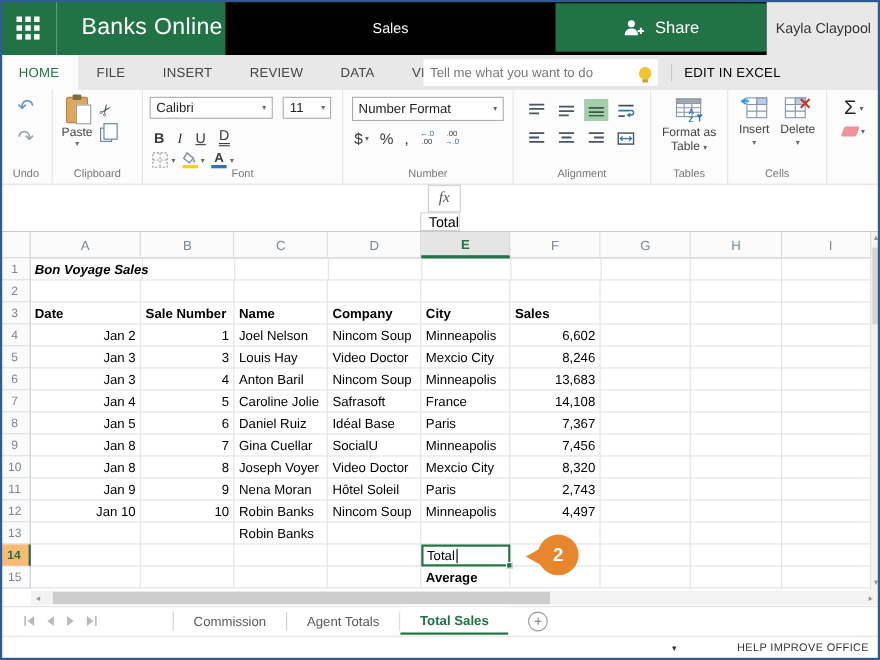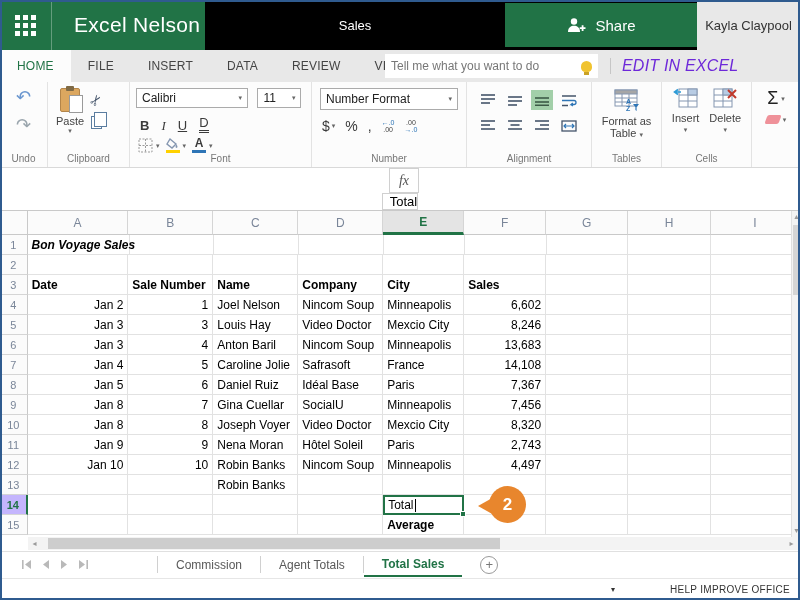--- a/index.html
+++ b/index.html
@@ -21,21 +21,21 @@
 
   
   .tabrow { position:absolute; left:0; top:50px; width:800px; height:32px; background:#e8e8e8; display:flex; align-items:stretch; font-size:12px; color:#444; }
   .rtab { display:flex; align-items:center; padding:0 17px; cursor:pointer; letter-spacing:.2px; }
   .rtab.active { background:#fcfcfc; color:#217346; }
   .tellme { position:absolute; left:385px; top:4px; width:213px; height:24px; background:#fff; display:flex; align-items:center; padding:0 6px; color:#777; font-size:12px; cursor:text; }
   .tellme .txt { flex:1; white-space:nowrap; overflow:hidden; }
   .bulb { width:11px; height:11px; background:#f0c330; border-radius:50% 50% 40% 40%; position:relative; flex:0 0 auto; }
   .bulb::after { content:""; position:absolute; left:3px; bottom:-3px; width:5px; height:3px; background:#c9a227; }
   .tab-divider { position:absolute; left:610px; top:8px; width:1px; height:16px; background:#c6c6c6; }
-  .edit-in-excel { position:absolute; left:622px; top:0; height:32px; display:flex; align-items:center; font-size:16px; color:#6d28d9; cursor:pointer; letter-spacing:.2px;font-style:italic; }
+  .edit-in-excel { position:absolute; left:622px; top:0; height:32px; display:flex; align-items:center; font-size:12px; color:#000000; cursor:pointer; letter-spacing:.2px; }
 
   
   .ribbon { position:absolute; left:0; top:82px; width:800px; height:86px; background:#fcfcfc; display:flex; border-bottom:1px solid #d9d9d9; }
   .rgroup { position:relative; height:100%; border-right:1px solid #e3e3e3; padding-top:6px; }
   .rgroup .glabel { position:absolute; bottom:3px; left:0; right:0; text-align:center; font-size:10px; color:#777; }
   .dd { font-size:7px; color:#666; }
   .g-undo { width:48px; display:flex; flex-direction:column; align-items:center; gap:10px; }
   .undo-arrow { font-size:18px; color:#6a96cf; line-height:18px; cursor:pointer; }
   .redo-arrow { font-size:18px; color:#9aa5ad; line-height:18px; cursor:pointer; }
   .g-clip { width:82px; display:flex; gap:6px; padding-left:8px; }
@@ -95,21 +95,21 @@
   .formula-input { flex:1; height:26px; border:1px solid #d0d0d0; margin:0 6px 0 6px; display:flex; align-items:center; padding-left:7px; font-size:13px; color:#000; cursor:text; }
 
   
   .grid { position:absolute; left:0; top:211px; width:800px; height:326px; background:#fff; }
   .col-headers { display:flex; height:24px; }
   .corner { width:28px; height:24px; background:#fbfbfb; border-right:1px solid #c9c9c9; border-bottom:1px solid #c9c9c9; }
   .col-h { height:24px; background:#fbfbfb; border-right:1px solid #d5d5d5; border-bottom:1px solid #c9c9c9; display:flex; align-items:center; justify-content:center; font-size:12px; color:#7a8699; cursor:pointer; }
   .col-h.sel { background:#e4e4e4; color:#217346; font-weight:bold; border-bottom:3px solid #217346; }
   .g-row { display:flex; height:20px; }
   .row-h { width:28px; background:#fbfbfb; border-right:1px solid #c9c9c9; border-bottom:1px solid #d5d5d5; display:flex; align-items:center; justify-content:center; font-size:11px; color:#7a8699; cursor:pointer; }
-  .row-h.sel { background:#c4b5fd; color:#217346; font-weight:bold; border-right:2px solid #217346; }
+  .row-h.sel { background:#fdba74; color:#217346; font-weight:bold; border-right:2px solid #217346; }
   .cell { height:20px; border-right:1px solid #e2e2e2; border-bottom:1px solid #e2e2e2; font-size:12px; color:#000; padding:0 4px; display:flex; align-items:center; white-space:nowrap; overflow:hidden; cursor:cell; }
   .c-right { justify-content:flex-end; }
   .c-bold { font-weight:bold; }
   .c-title { font-weight:bold; font-style:italic; overflow:visible; position:relative; z-index:1; }
   .sel-cell { position:relative; border:2px solid #217346 !important; overflow:visible; padding:0 3px; }
   .caret { display:inline-block; width:1px; height:13px; background:#000; margin-left:1px; }
   .fill-handle { position:absolute; right:-4px; bottom:-4px; width:6px; height:6px; background:#217346; border:1px solid #fff; }
   .vscroll { position:absolute; right:0; top:0; width:9px; height:326px; background:#f3f3f3; border-left:1px solid #e0e0e0; }
   .vscroll .arr { position:absolute; left:0; width:9px; height:12px; color:#9a9a9a; font-size:7px; text-align:center; line-height:12px; cursor:pointer; }
   .vscroll .thumb { position:absolute; left:1px; top:14px; width:7px; height:70px; background:#d5d5d5; cursor:grab; }
@@ -150,42 +150,42 @@
           <span></span>
           <span></span>
           <span></span>
           <span></span>
           <span></span>
           <span></span>
           <span></span>
           <span></span>
       </div>
     </div>
-    <div class="app-name">Excel Nelson</div>
+    <div class="app-name">Banks Online</div>
   </div>
   <div class="doc-title">Sales</div>
   <div class="share-btn">
     <span class="share-icon">
       <svg width="20" height="16" viewBox="0 0 20 16">
           <circle cx="8" cy="4.5" r="3.2" fill="#fff"></circle>
           <path d="M2 15 C2 10.5 5 8.8 8 8.8 C11 8.8 14 10.5 14 15 Z" fill="#fff"></path>
           <path d="M15.5 9 h2 v-2 h1.8 v2 h2 v1.8 h-2 v2 h-1.8 v-2 h-2 Z" fill="#fff" transform="translate(-1.8,1.2)"></path>
         </svg>
     </span>
     <span>Share</span>
   </div>
   <div class="account">Kayla Claypool</div>
 </div>
 
 <div class="tabrow">
   <div class="rtab active">HOME</div>
   <div class="rtab">FILE</div>
   <div class="rtab">INSERT</div>
+  <div class="rtab">REVIEW</div>
   <div class="rtab">DATA</div>
-  <div class="rtab">REVIEW</div>
   <div class="rtab">VIEW</div>
   <div class="tellme">
     <span class="txt">Tell me what you want to do</span>
     <span class="bulb"></span>
   </div>
   <div class="tab-divider"></div>
   <div class="edit-in-excel">EDIT IN EXCEL</div>
 </div>
 
 <div class="ribbon">

